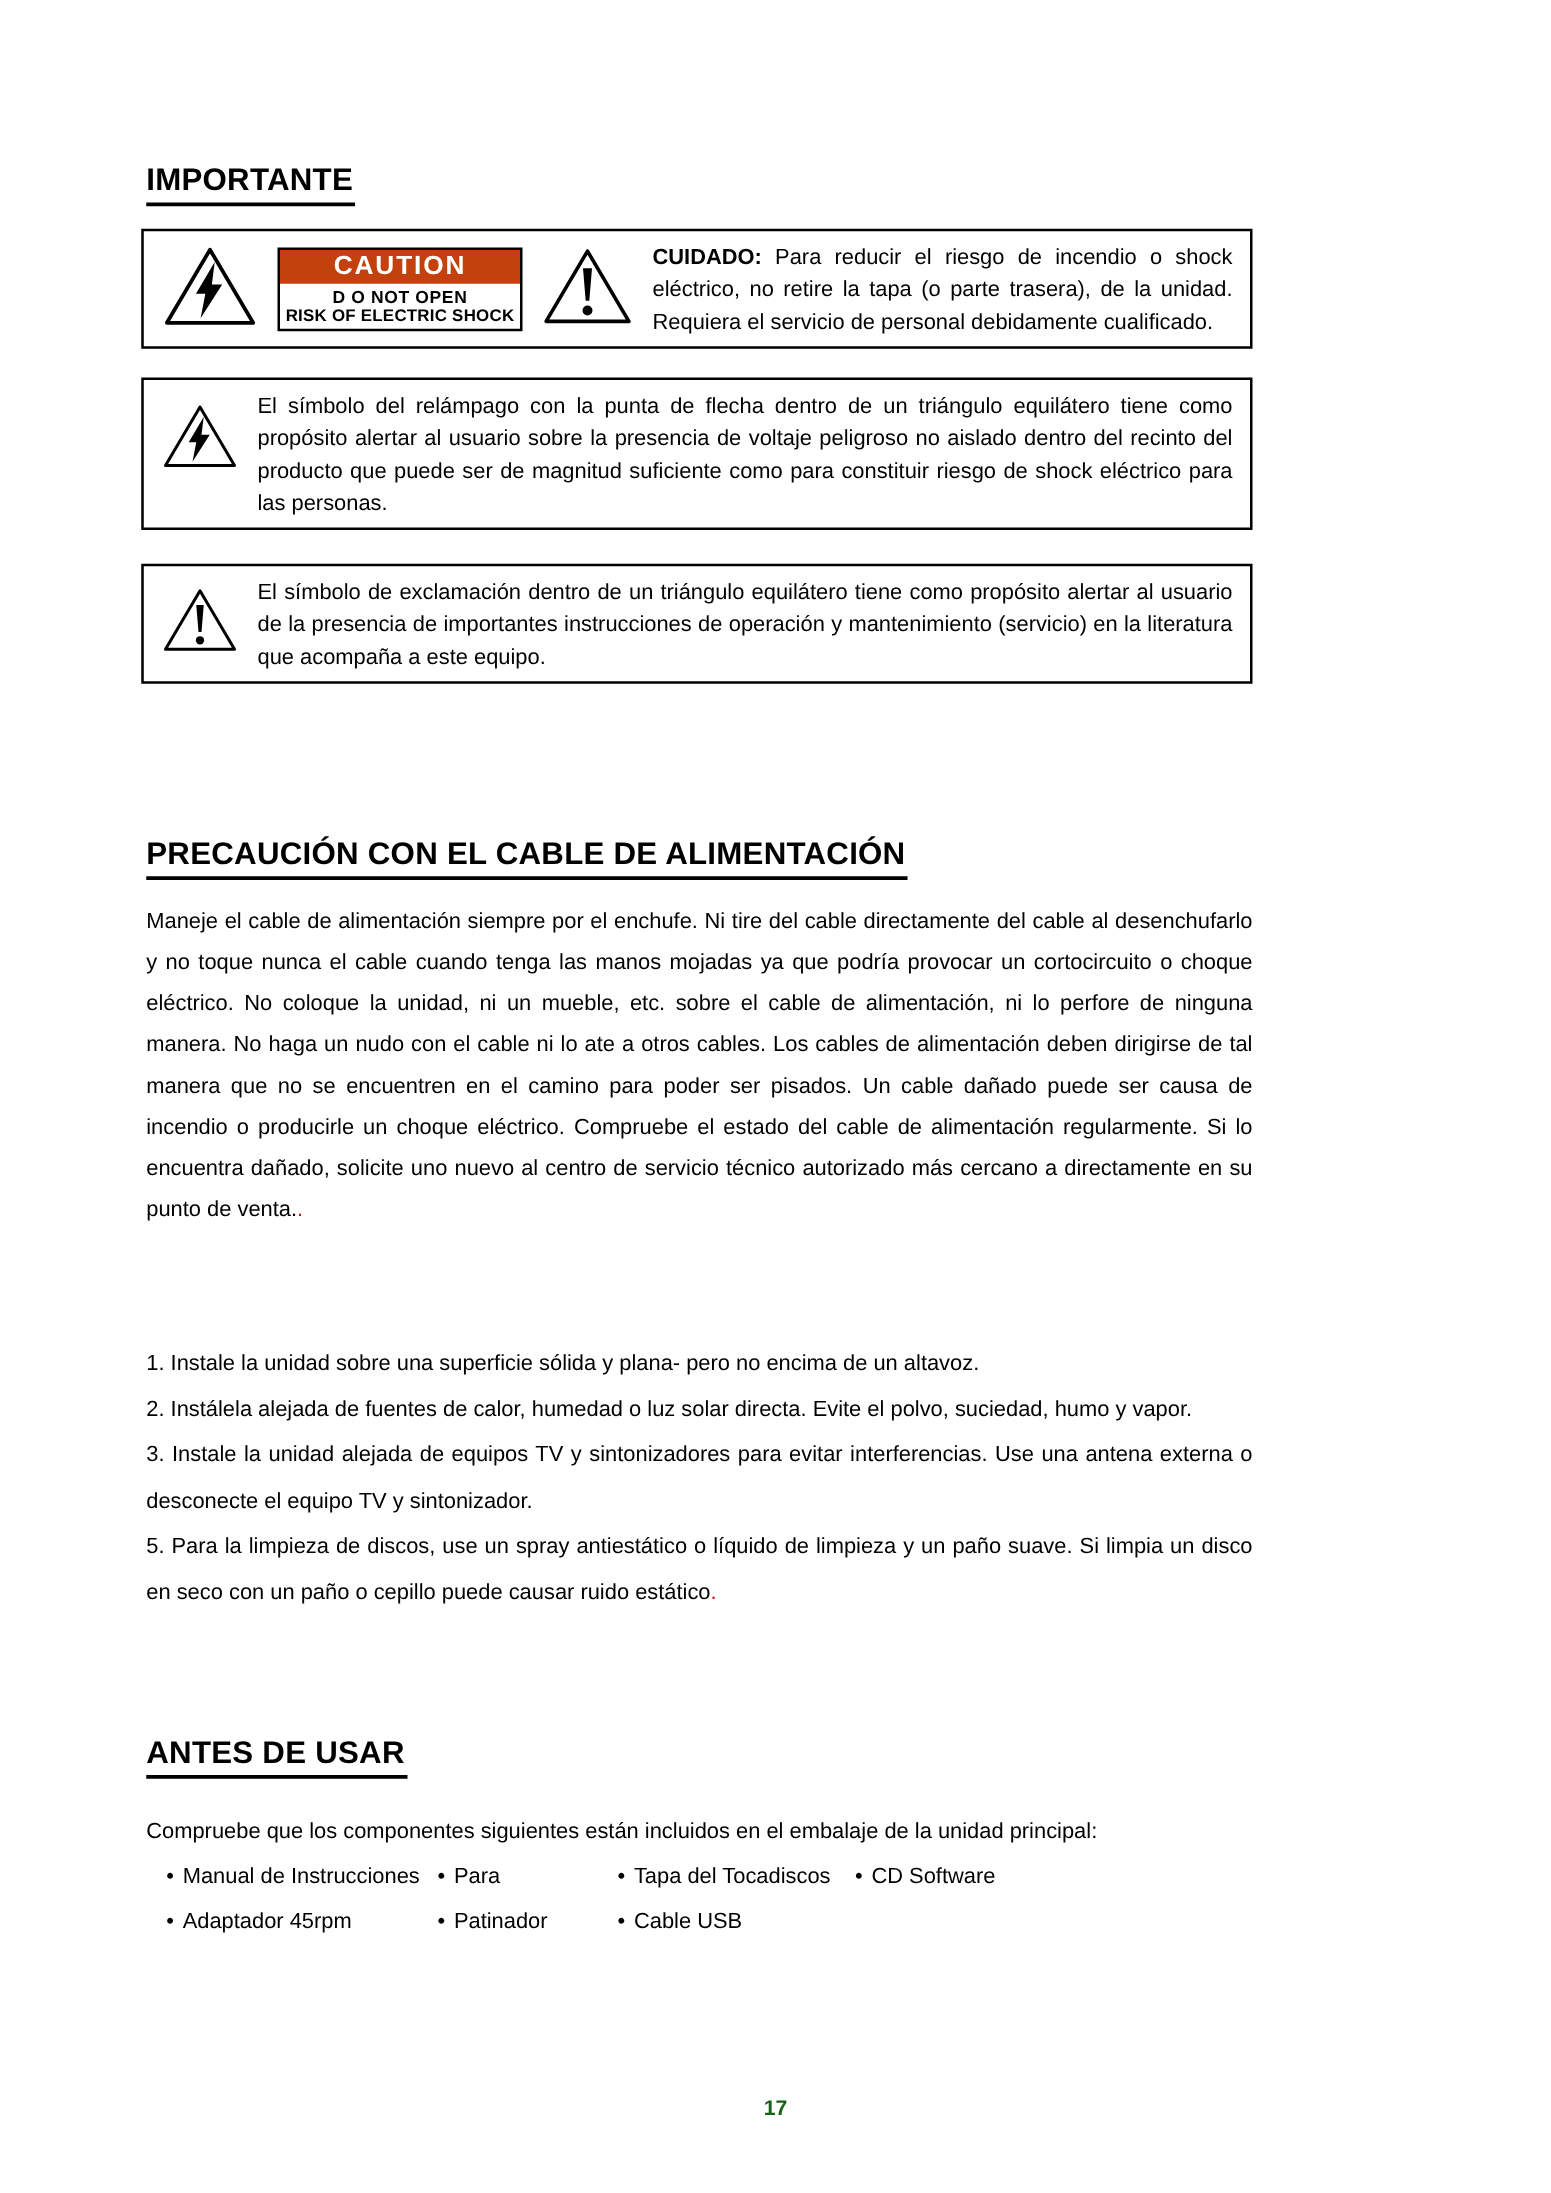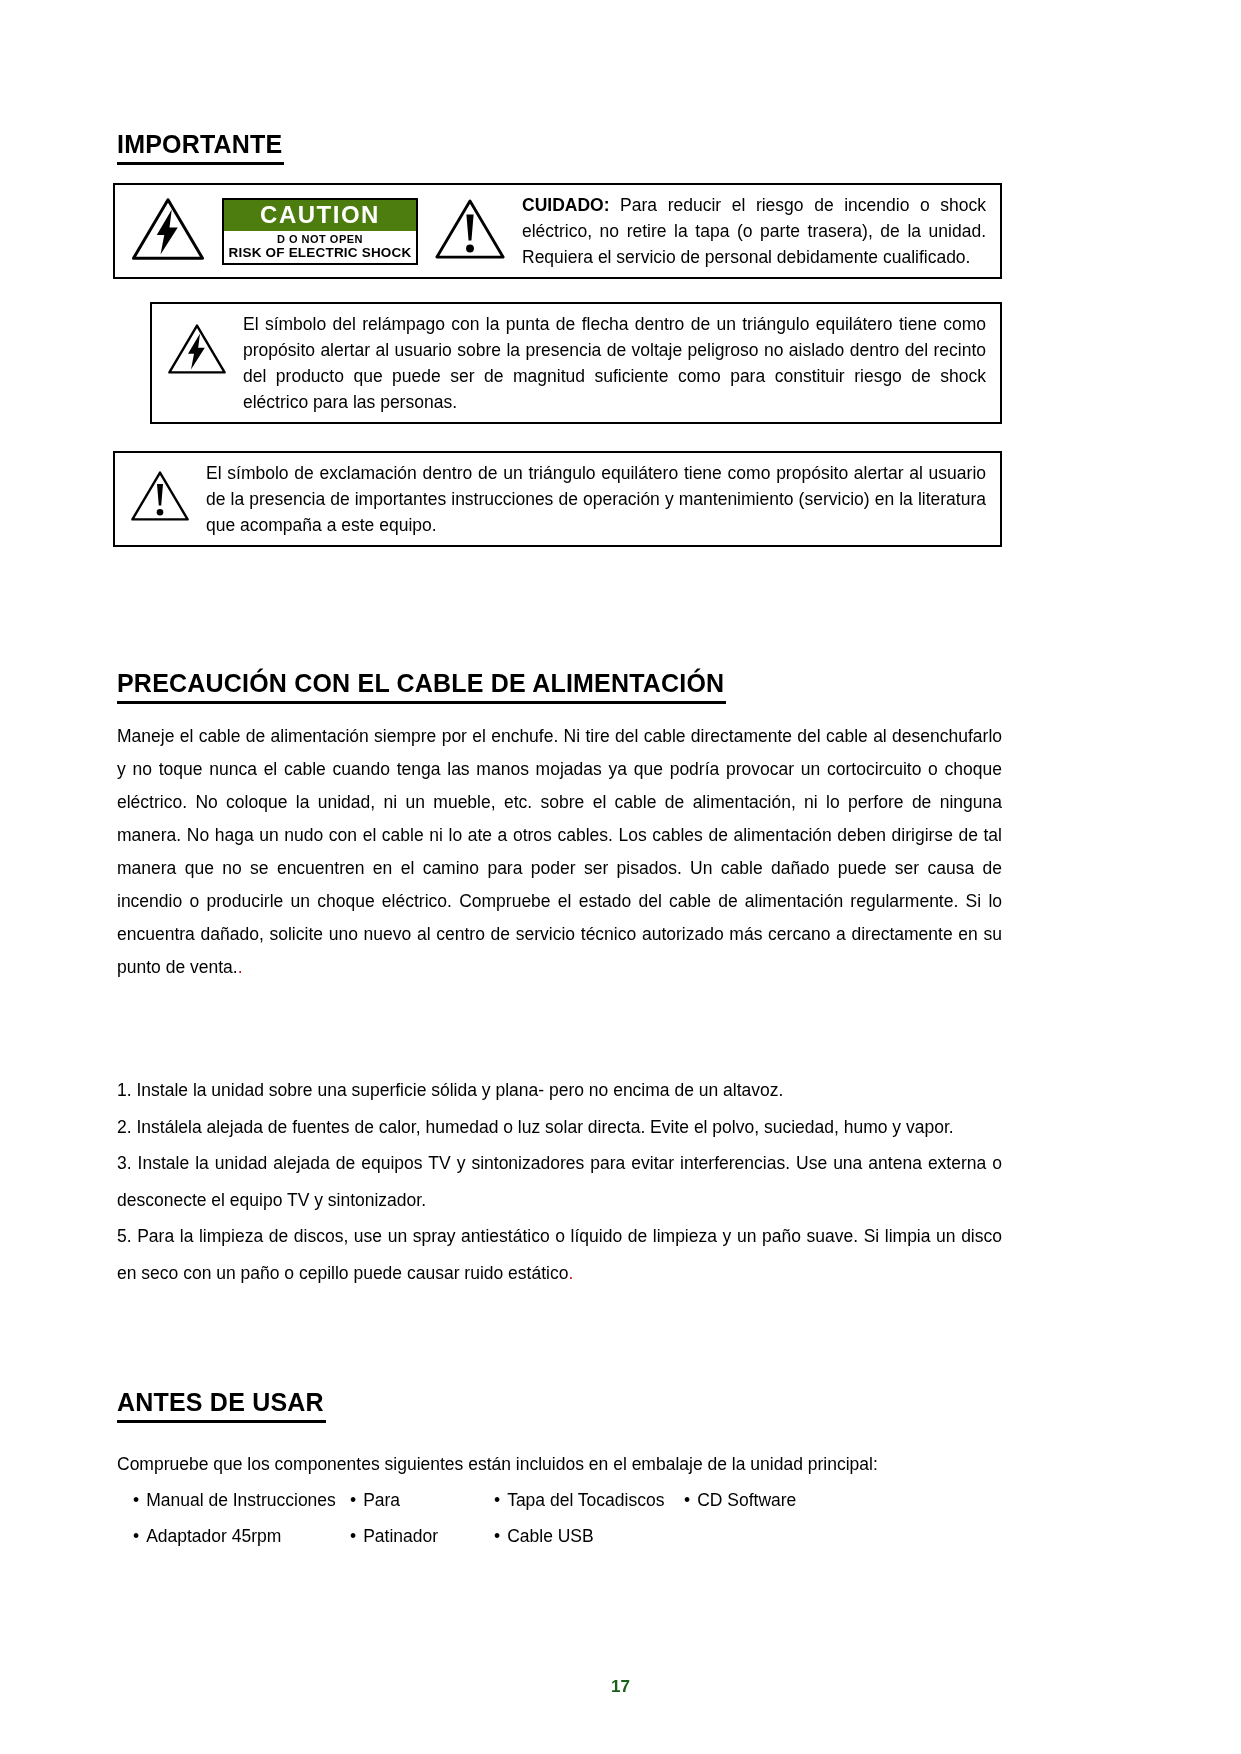--- a/index.html
+++ b/index.html
@@ -29,28 +29,28 @@
   }
   .warnbox + .warnbox{margin-top:0;}
   .warnbox .wtext{
     flex:1;font-size:17.5px;line-height:26px;text-align:justify;color:#000;
   }
   .tri-icon{flex:0 0 auto;display:block;}
   .caution-label{
     flex:0 0 auto;width:192px;border:2px solid #000;background:#fff;text-align:center;
   }
   .caution-top{
-    background:#4d7c0f;color:#fff;font-weight:bold;font-size:24px;
+    background:#c2410c;color:#fff;font-weight:bold;font-size:21px;
     padding:1px 0 2px 0;letter-spacing:1.5px;
   }
   .caution-bottom{padding:2px 2px 3px 2px;color:#000;font-weight:bold;}
-  .caution-line1{font-size:11px;letter-spacing:.5px;}
+  .caution-line1{font-size:14px;letter-spacing:.5px;}
   .caution-line2{font-size:13.5px;letter-spacing:.2px;}
   .mb1{margin-bottom:23px;}
-  .mb2{margin-bottom:27px;margin-left:37px;}
+  .mb2{margin-bottom:27px;}
   .body-par{
     margin:16px 0 0 4px;font-size:17.5px;line-height:33px;
     text-align:justify;color:#000;
   }
   .list{margin:14px 0 0 4px;}
   .list p{margin:0;font-size:17.5px;line-height:36.5px;text-align:justify;color:#000;}
   .red-dot{color:#cc1111;}
   .h-gap1{margin-top:122px;}
   .h-gap2{margin-top:88px;}
   .h-gap3{margin-top:97px;}

